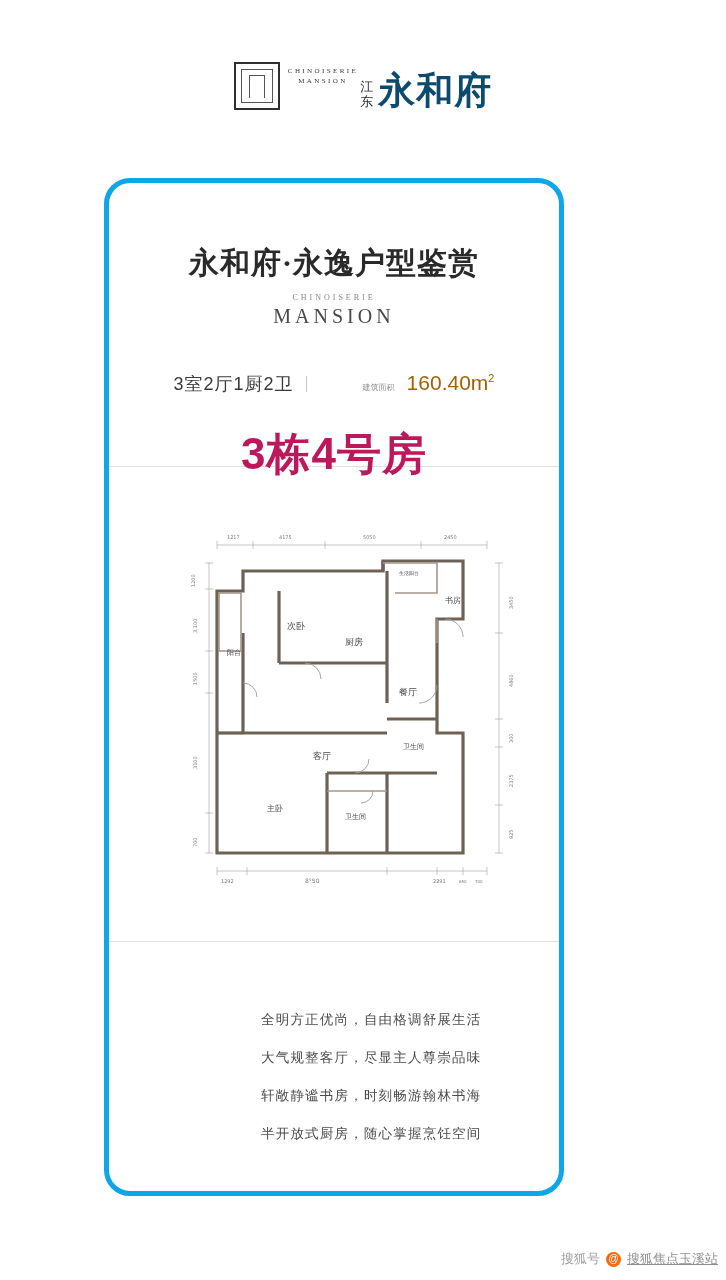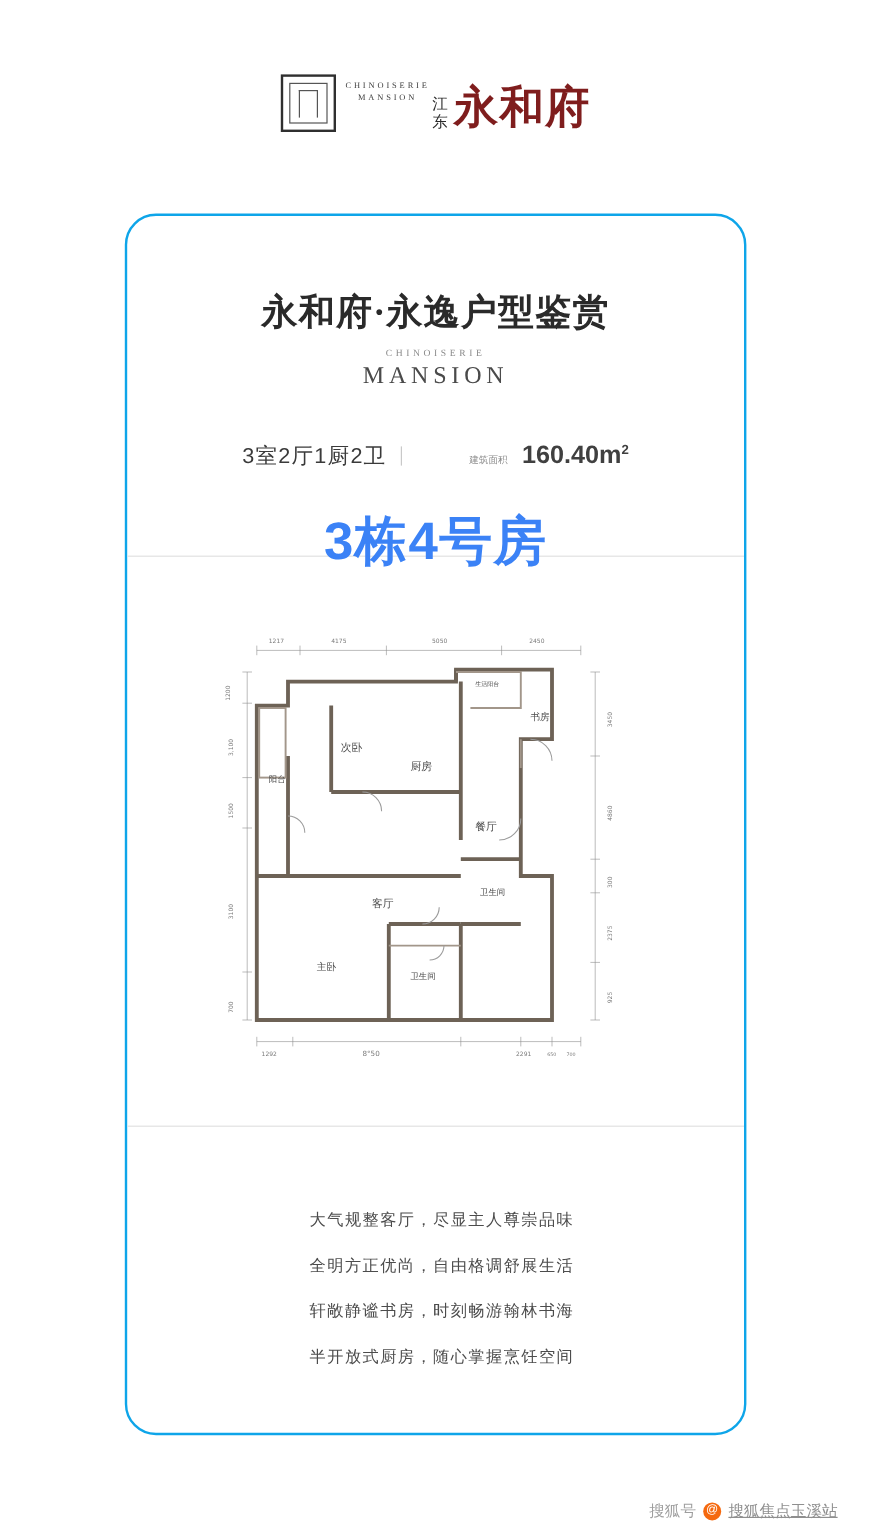--- a/index.html
+++ b/index.html
@@ -31,27 +31,27 @@
     font-size:7px;letter-spacing:2.4px;color:#3a3a3a;
     line-height:10px;margin-bottom:24px;margin-right:2px;
     font-family:"Liberation Serif","DejaVu Serif",serif;
   }
   .logo-cn-small{
     display:flex;flex-direction:column;align-items:center;justify-content:flex-end;
     font-size:13px;line-height:15px;color:#2b2b2b;margin-right:5px;margin-bottom:1px;
     font-family:"Liberation Serif","DejaVu Serif",serif;
   }
   .logo-cn-big{
-    font-size:37px;line-height:38px;color:#7f1d1d;letter-spacing:1px;
+    font-size:37px;line-height:38px;color:#0c4a6e;letter-spacing:1px;
     font-family:"Liberation Serif","DejaVu Serif",serif;font-weight:700;
   }
   
   .card{
-    position:absolute;left:104px;top:178px;width:518px;height:1018px;
-    border:2px solid #0ea5e9;border-radius:26px;background:#fff;
+    position:absolute;left:104px;top:178px;width:460px;height:1018px;
+    border:5px solid #0ea5e9;border-radius:26px;background:#fff;
     box-sizing:border-box;
   }
   .card-title{
     position:absolute;left:0;top:60px;width:100%;text-align:center;
     font-size:30px;letter-spacing:1px;color:#2a2a2a;
     font-family:"Liberation Serif","DejaVu Serif",serif;font-weight:700;
   }
   .card-sub-en{
     position:absolute;left:0;top:110px;width:100%;text-align:center;
     font-size:8px;letter-spacing:3px;color:#8a8a8a;
@@ -62,47 +62,47 @@
     font-size:20px;letter-spacing:4px;color:#4a4a4a;
     font-family:"Liberation Serif","DejaVu Serif",serif;
   }
   .spec-row{
     position:absolute;left:0;top:188px;width:100%;
     display:flex;align-items:baseline;justify-content:center;gap:12px;
   }
   .spec-rooms{font-size:18px;color:#3a3a3a;letter-spacing:1px;}
   .spec-div{width:1px;height:16px;background:#c9c9c9;align-self:center;}
   .spec-area-label{font-size:8px;color:#8d8d8d;letter-spacing:0;padding-left:44px;}
-  .spec-area{font-size:21px;color:#404040;font-weight:700;letter-spacing:0;}
+  .spec-area{font-size:21px;color:#a16207;font-weight:400;letter-spacing:0;}
   .spec-area sup{font-size:11px;}
   .rule{position:absolute;left:0;width:100%;height:1px;background:#e2e2e2;}
   .rule-1{top:283px;}
   .rule-2{top:758px;}
   .big-unit{
     position:absolute;left:0;top:242px;width:100%;text-align:center;
-    font-size:44px;font-weight:700;color:#3b82f6;letter-spacing:1px;
+    font-size:44px;font-weight:700;color:#be185d;letter-spacing:1px;
     font-family:"Liberation Sans","DejaVu Sans",sans-serif;
   }
   
   .plan{
     position:absolute;left:78px;top:340px;width:360px;height:380px;
   }
   .plan svg{display:block;}
   
   .features{
     position:absolute;left:152px;top:828px;width:320px;
   }
   .features li{
     list-style:none;margin:0 0 20px 0;padding:0;
     font-size:13.5px;color:#4c4c4c;letter-spacing:1.2px;
   }
   .features ul{margin:0;padding:0;}
   
   .footer{
-    position:absolute;right:28px;bottom:12px;
+    position:absolute;right:8px;bottom:12px;
     display:flex;align-items:center;gap:6px;
     font-size:13px;color:#9a9a9a;
   }
   .footer .wm-label{color:#9e9e9e;}
   .footer .wm-logo{
     width:15px;height:15px;border-radius:50%;background:#f5690f;
     display:flex;align-items:center;justify-content:center;
     color:#fff;font-size:10px;line-height:1;
   }
   .footer .wm-name{color:#8f8f8f;text-decoration:underline;}
@@ -247,22 +247,22 @@
         <text x="272" y="360" font-size="4">650</text>
         <text x="288" y="360" font-size="4">700</text>
       </g>
     </svg>
   </div>
 
   <div class="rule rule-2"></div>
 
   <div class="features">
     <ul>
+      <li>全明方正优尚，自由格调舒展生活</li>
       <li>大气规整客厅，尽显主人尊崇品味</li>
-      <li>全明方正优尚，自由格调舒展生活</li>
       <li>轩敞静谧书房，时刻畅游翰林书海</li>
       <li>半开放式厨房，随心掌握烹饪空间</li>
     </ul>
   </div>
 </div>
 
 <div class="footer">
   <span class="wm-label">搜狐号</span>
   <span class="wm-logo">@</span>
   <span class="wm-name">搜狐焦点玉溪站</span>

